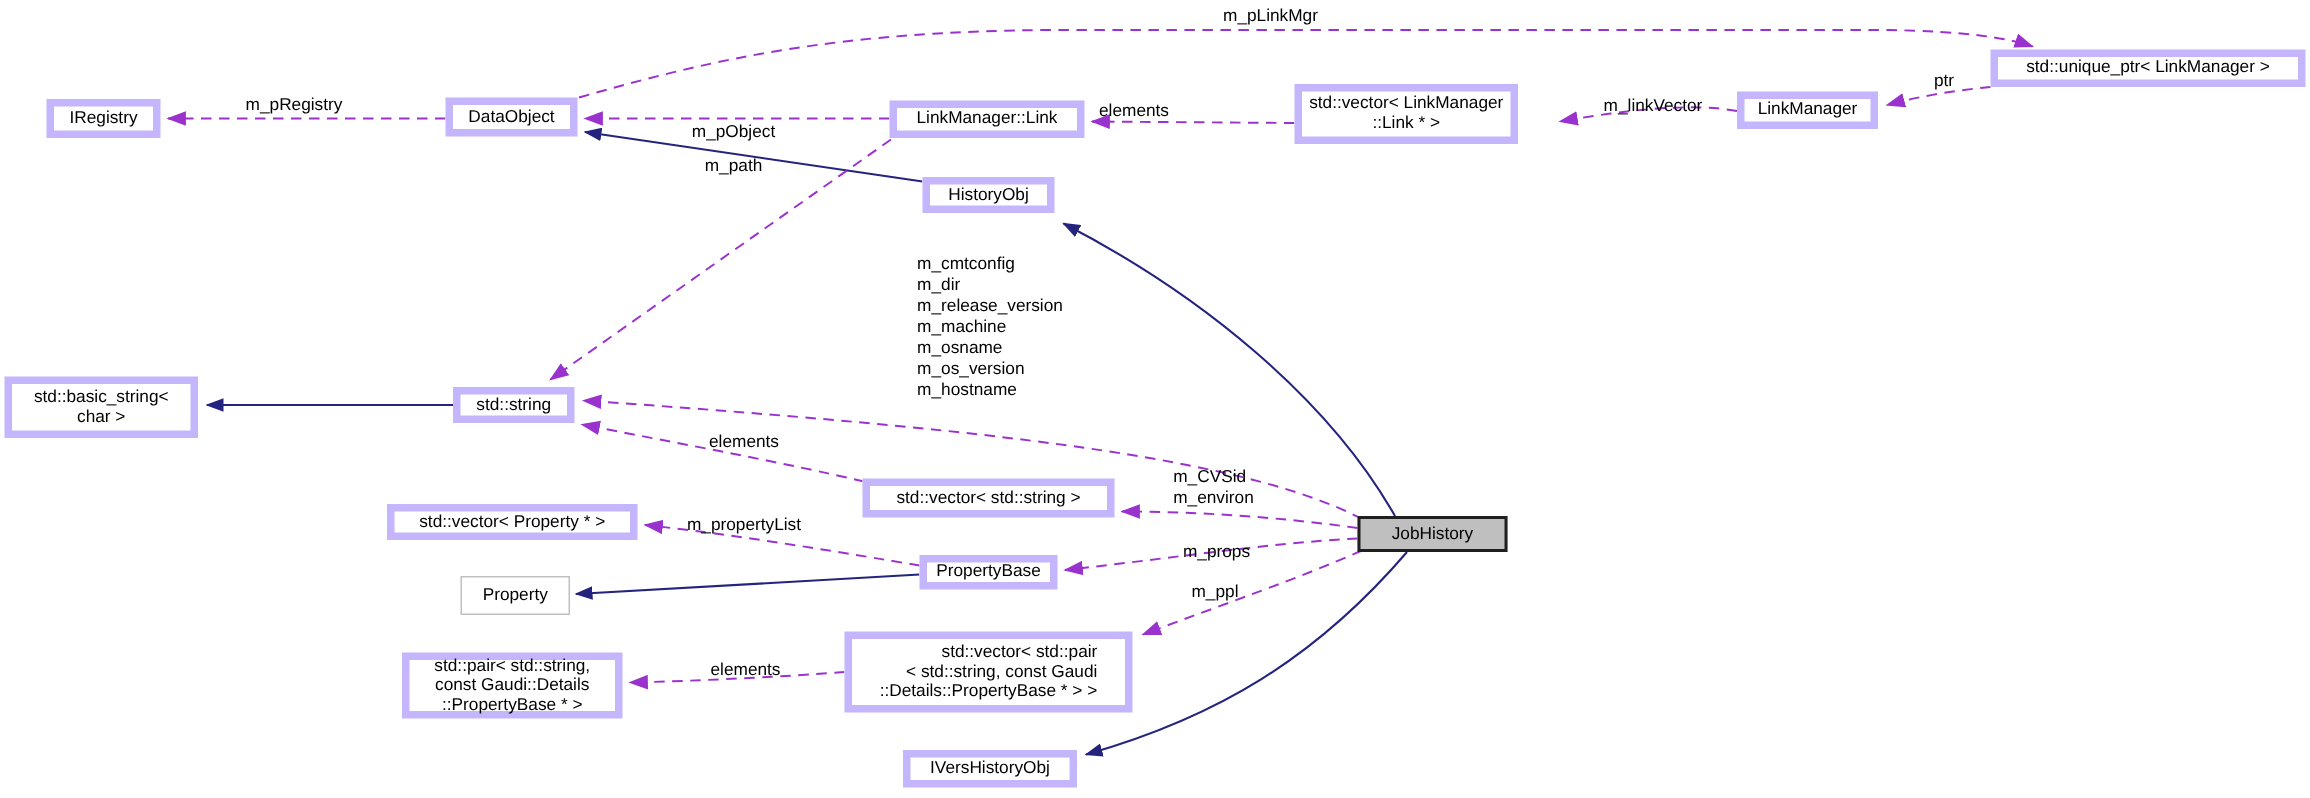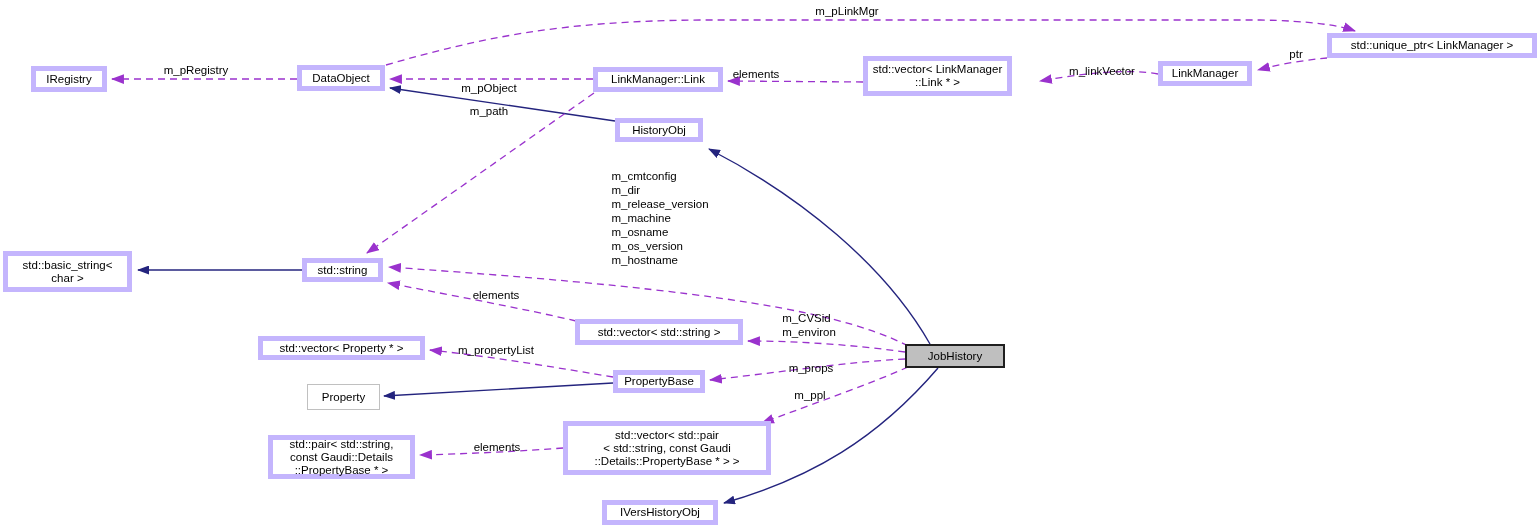--- a/index.html
+++ b/index.html
@@ -41,21 +41,21 @@
   #n-linkmanager    {left:1158px;top:61px;  width:94px;  height:25px;}
   #n-uniqueptr      {left:1327px;top:33px;  width:210px; height:25px;}
   #n-historyobj     {left:615px; top:118px; width:88px;  height:24px;}
   #n-basicstring    {left:3px;   top:251px; width:129px; height:41px;}
   #n-stdstring      {left:302px; top:258px; width:81px;  height:24px;}
   #n-vecstring      {left:575px; top:319px; width:168px; height:26px;}
   #n-vecproperty    {left:258px; top:336px; width:167px; height:24px;}
   #n-propertylist   {left:613px; top:370px; width:92px;  height:23px;}
   #n-property       {left:307px; top:384px; width:73px;  height:26px;}
   #n-stdpair        {left:268px; top:435px; width:147px; height:44px;}
-  #n-vecpair        {left:563px; top:421px; width:208px; height:54px;}
+  #n-vecpair        {left:563px; top:421px; width:192px; height:54px;text-align:right;}
   #n-ivershistoryobj{left:602px; top:500px; width:116px; height:25px;}
   #n-jobhistory     {left:905px; top:344px; width:100px;  height:24px;}
   
   #l-mplinkmgr   {left:847px; top:4px;}
   #l-mpregistry  {left:196px; top:63px;}
   #l-mpobject    {left:489px; top:81px;}
   #l-elements1   {left:756px; top:67px;}
   #l-mlinkvector {left:1102px;top:64px;}
   #l-ptr         {left:1296px;top:47px;}
   #l-mpath       {left:489px; top:104px;}

